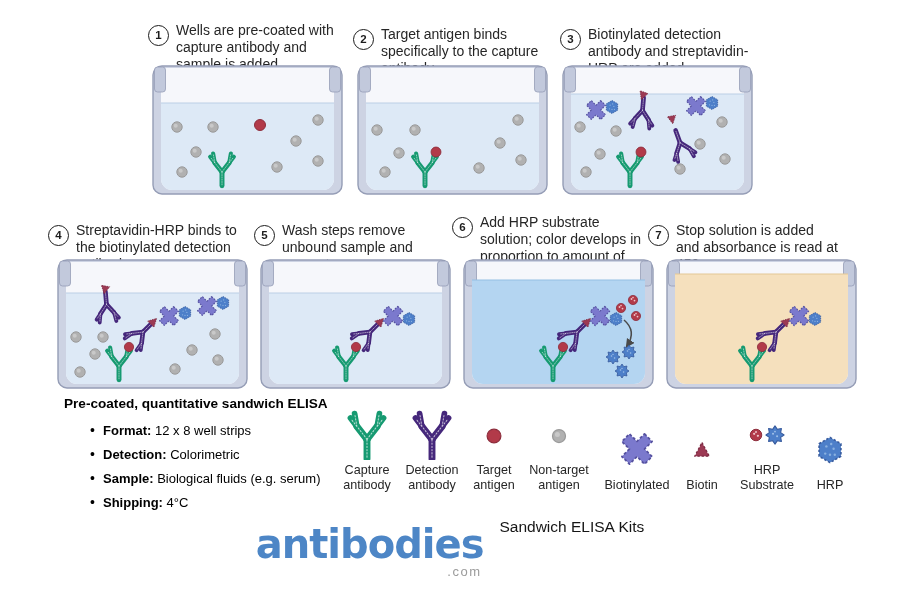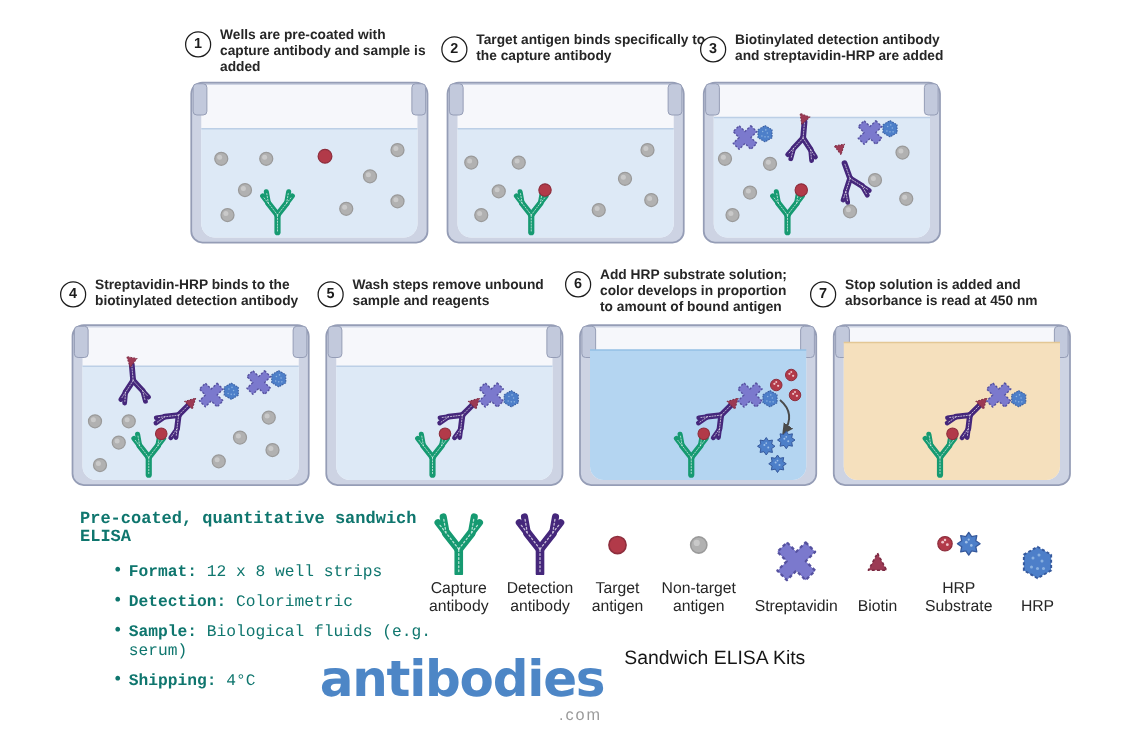--- a/index.html
+++ b/index.html
@@ -8,36 +8,36 @@
     background:#ffffff;font-family:"Liberation Sans",sans-serif;
   }
   
   .step{position:absolute;display:flex;gap:7px;}
   .step-num{
     width:19px;height:19px;flex:0 0 auto;margin-top:3px;
     border:1.8px solid #1c1c1c;border-radius:50%;background:#fff;color:#1c1c1c;
     display:flex;align-items:center;justify-content:center;
     font-size:11.5px;font-weight:700;line-height:1;
   }
-  .step-text{font-size:11px;line-height:1.2;color:#262626;font-weight:bold;}
+  .step-text{font-size:14px;line-height:1.2;color:#262626;}
   
   .well{position:absolute;width:195px;height:133px;}
   .wall{fill:#cdd3e3;stroke:#959db6;stroke-width:1.4;}
   .cavity{fill:#f6f7fb;}
   .tab{fill:#c2c9dc;stroke:#959db6;stroke-width:.8;}
   .liq-light{fill:var(--c-liquid-sample);}
   .liq-blue{fill:var(--c-liquid-substrate);}
   .liq-tan{fill:var(--c-liquid-stop);}
   .liqline-light{stroke:#bccfe6;stroke-width:1.2;}
   .liqline-blue{stroke:#93bfe4;stroke-width:1.2;}
   .liqline-tan{stroke:#e3c795;stroke-width:1.2;}
   .ab-green{color:var(--c-capture-antibody);}
   .ab-purple{color:var(--c-detection-antibody);}
   
-  .info{position:absolute;left:64px;top:408px;width:300px;color:#0f766e;font-family:Liberation Mono, monospace;}
+  .info{position:absolute;left:64px;top:396px;width:300px;color:#000000;}
   .info-title{font-size:13.6px;font-weight:700;margin-bottom:9px;}
   .info ul{list-style:none;margin:12px;padding:0 0 0 14px;}
   .info li{font-size:13px;margin-bottom:9px;position:relative;padding-left:13px;}
   .info li::before{content:"•";position:absolute;left:0;top:-1px;font-size:14px;}
   .info b{font-weight:700;}
   
   .legend{position:absolute;left:336px;top:406px;display:flex;align-items:flex-end;}
   .lg-item{display:flex;flex-direction:column;align-items:center;}
   .lg-icon{height:54px;display:flex;align-items:center;justify-content:center;}
   .lg-label{font-size:12.6px;line-height:1.18;text-align:center;color:#262626;margin-top:3px;}
@@ -342,21 +342,21 @@
   <div class="lg-item" style="width:74px">
     <svg class="lg-icon" width="60" height="54" viewBox="-30 -28 60 54">
       <use href="#g-dotg" transform="translate(0,2) scale(1.25)"></use>
     </svg>
     <div class="lg-label">Non-target antigen</div>
   </div>
   <div class="lg-item" style="width:82px">
     <svg class="lg-icon" width="60" height="54" viewBox="-30 -28 60 54">
       <use href="#g-x" transform="translate(0,0) scale(1.28)"></use>
     </svg>
-    <div class="lg-label">Streptavidin</div>
+    <div class="lg-label">Biotinylated</div>
   </div>
   <div class="lg-item" style="width:48px">
     <svg class="lg-icon" width="60" height="54" viewBox="-30 -28 60 54">
       <use href="#g-tri" transform="translate(0,2) scale(1.3)"></use>
     </svg>
     <div class="lg-label">Biotin</div>
   </div>
   <div class="lg-item" style="width:82px">
     <svg class="lg-icon" width="60" height="54" viewBox="-30 -28 60 54">
       <use href="#g-sub" transform="translate(-11,1) scale(1.25)"></use>

